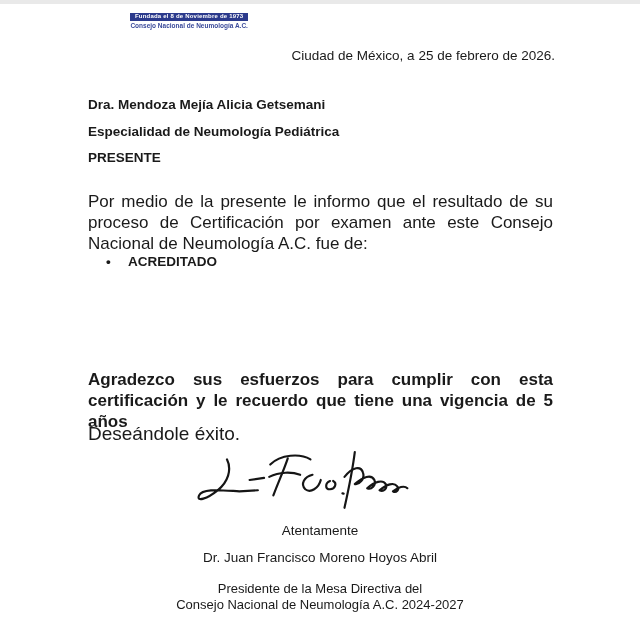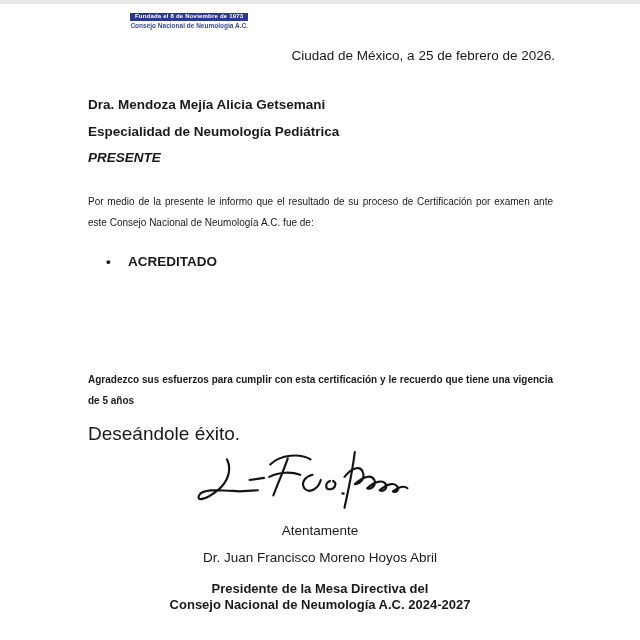--- a/index.html
+++ b/index.html
@@ -51,26 +51,26 @@
     text-align: right;
   }
   .recipient-line {
     position: absolute;
     left: 88px;
     font-size: 13.5px;
     font-weight: bold;
   }
   .r1 { top: 93px; }
   .r2 { top: 120px; }
-  .r3 { top: 146px; font-style: italic; }
+  .r3 { top: 146px; }
   .para {
     position: absolute;
     left: 88px;
     width: 465px;
-    font-size: 10px;
+    font-size: 17px;
     line-height: 21px;
     text-align: justify;
   }
   .p1 { top: 187px; }
   .p2 { top: 297px; }
   .p3 { top: 365px; font-weight: bold; }
   .closing-line {
     position: absolute;
     left: 88px;
     top: 419px;
@@ -106,21 +106,21 @@
   }
   .att { top: 519px; }
   .signer { top: 546px; }
   .footer-title {
     position: absolute;
     left: 0;
     top: 577px;
     width: 640px;
     text-align: center;
     font-size: 13px;
-    font-weight: bold;
+    font-weight: normal;
     line-height: 15.5px;
   }
 </style>
 </head>
 <body>
 
 <div class="page">
 
   <div class="letterhead">
     <div class="banner">Fundada el 8 de Noviembre de 1973</div>

